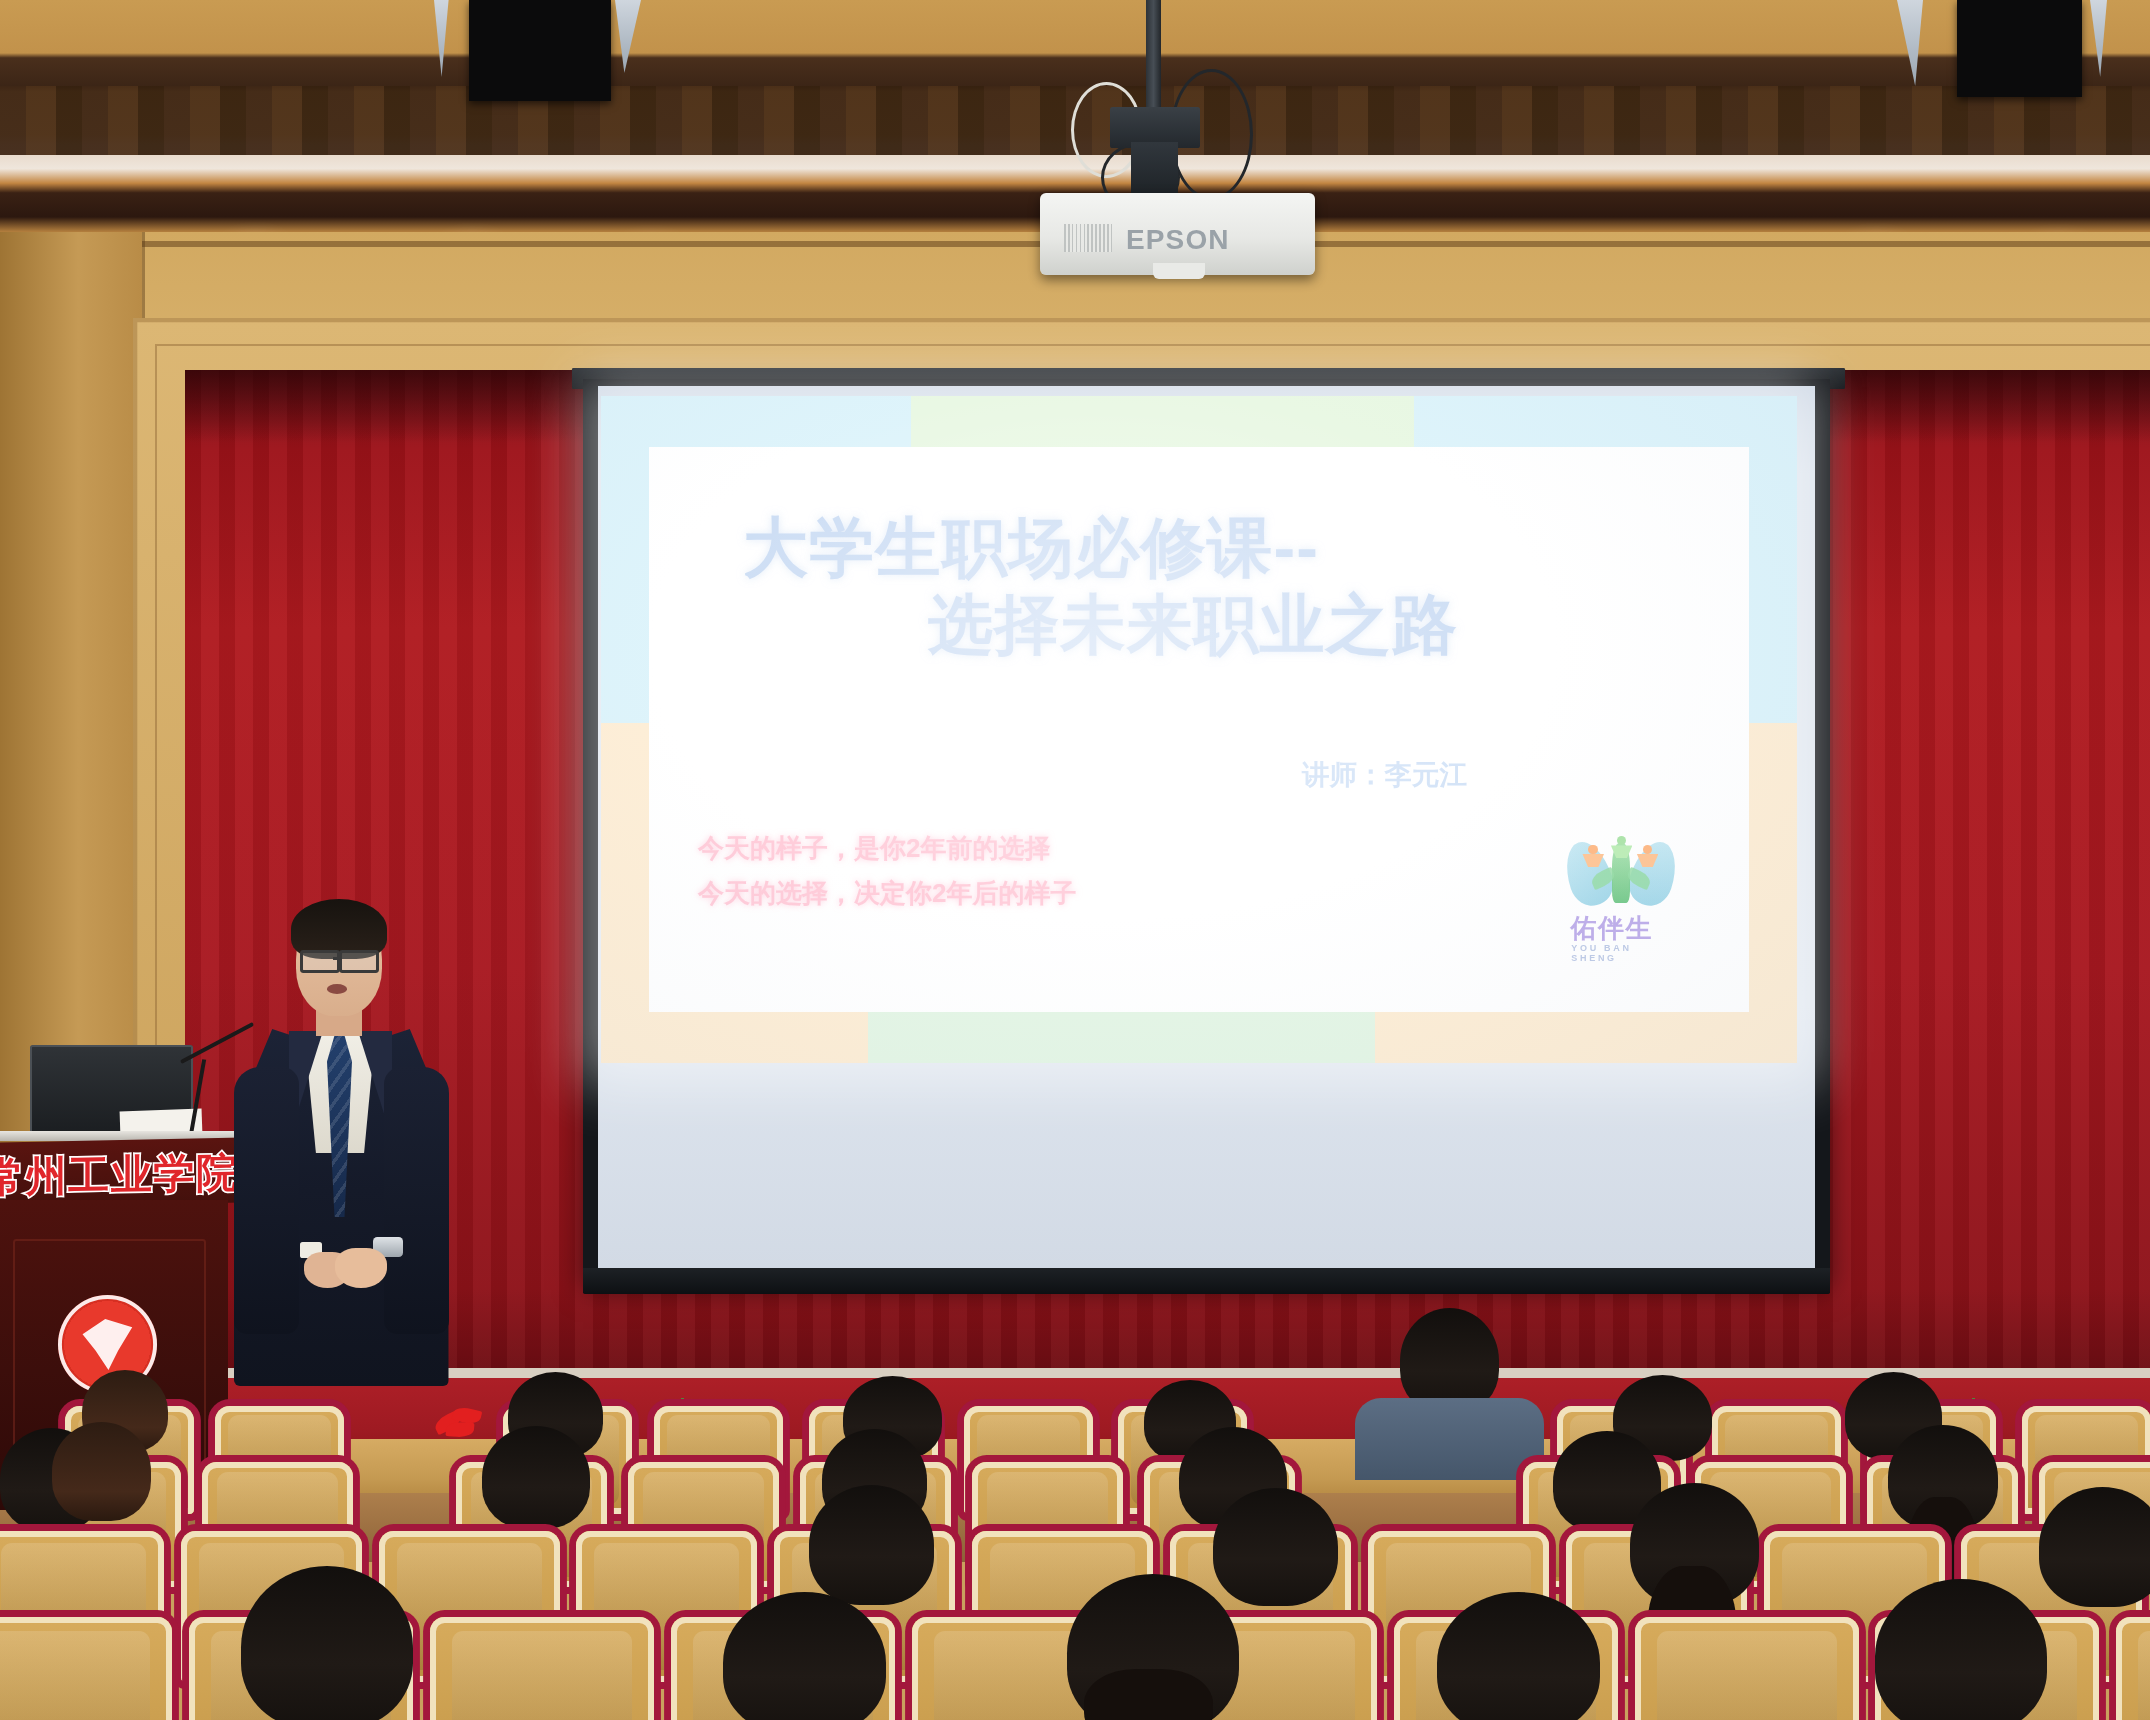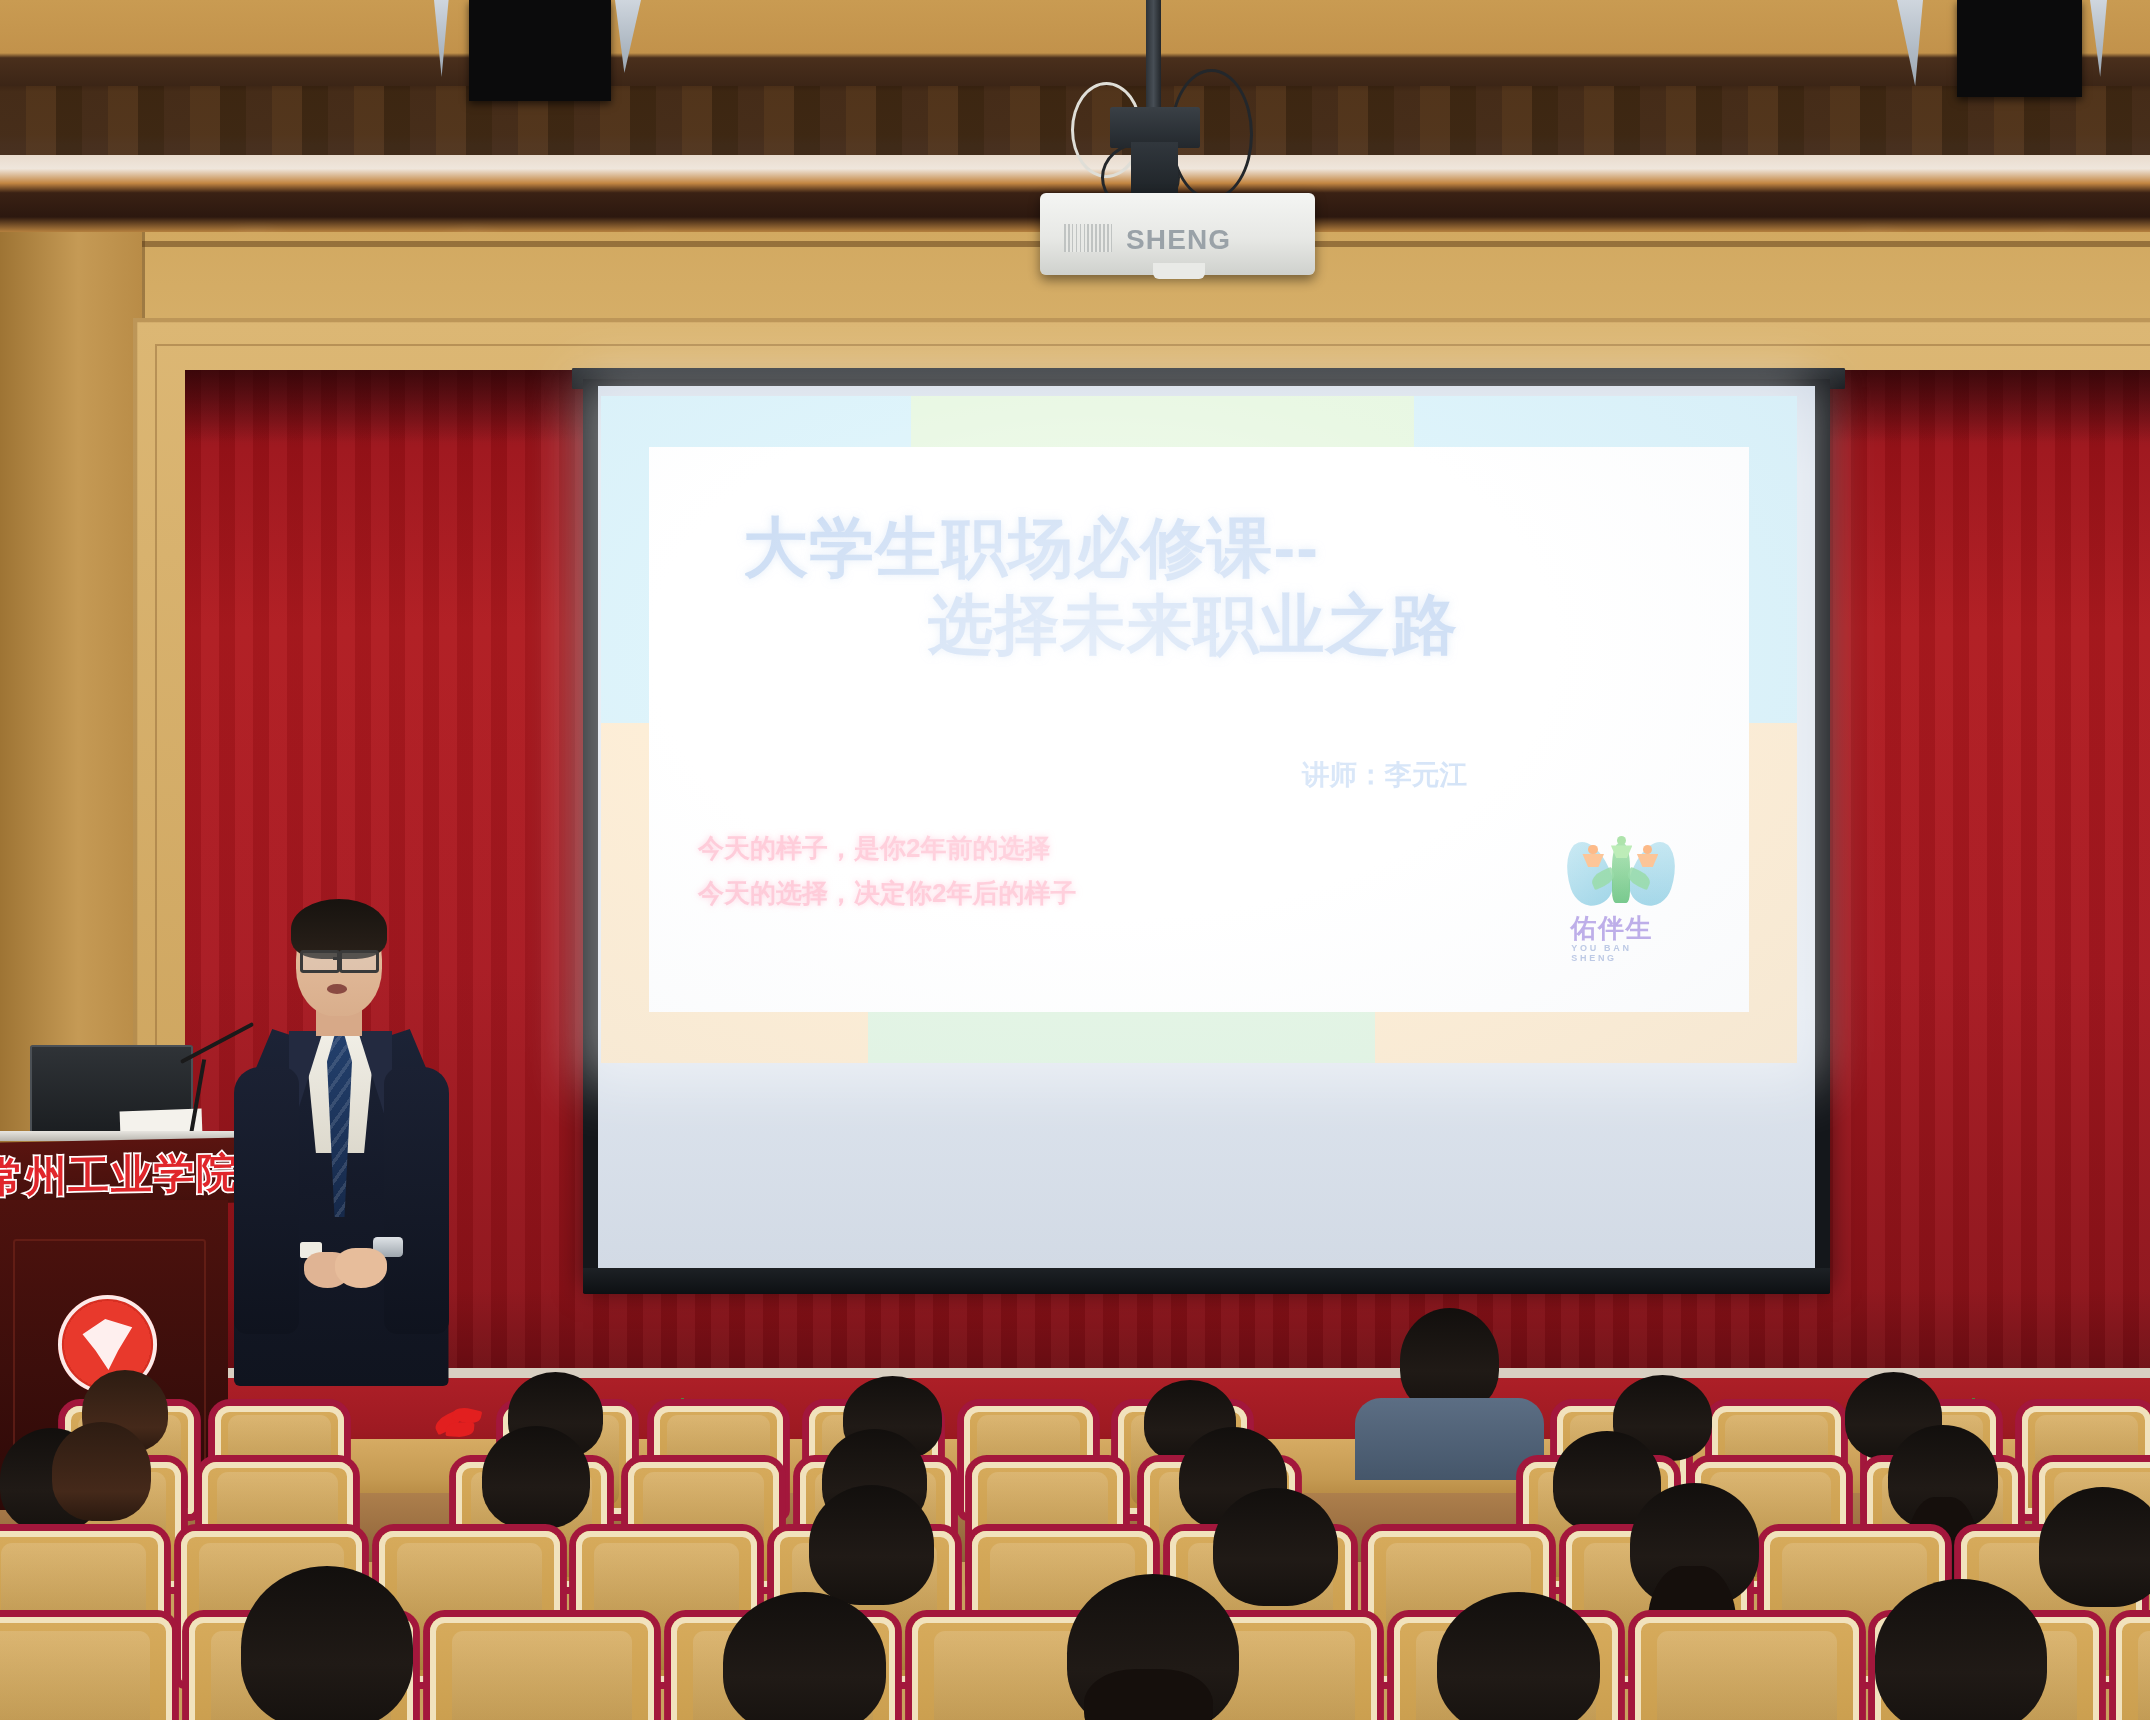--- a/index.html
+++ b/index.html
@@ -248,21 +248,21 @@
   <div class="curtain-shadeTop"></div>
 
   <div class="pj-pipe"></div>
   <div class="wirewrap w1"></div>
   <div class="wirewrap w2"></div>
   <div class="wirewrap w3"></div>
   <div class="pj-plate"></div>
   <div class="pj-arm"></div>
   <div class="pj-body"></div>
   <div class="pj-vent"></div>
-  <div class="pj-label">SHENG</div>
+  <div class="pj-label">EPSON</div>
   <div class="pj-lens"></div>
 
   <div class="screen-case"></div>
   <div class="screen-outer"></div>
   <div class="screen-white"></div>
   <div class="screen-bottombar"></div>
 
   <div class="slide">
     <div class="band band-top-l"></div>
     <div class="band band-top-m"></div>

